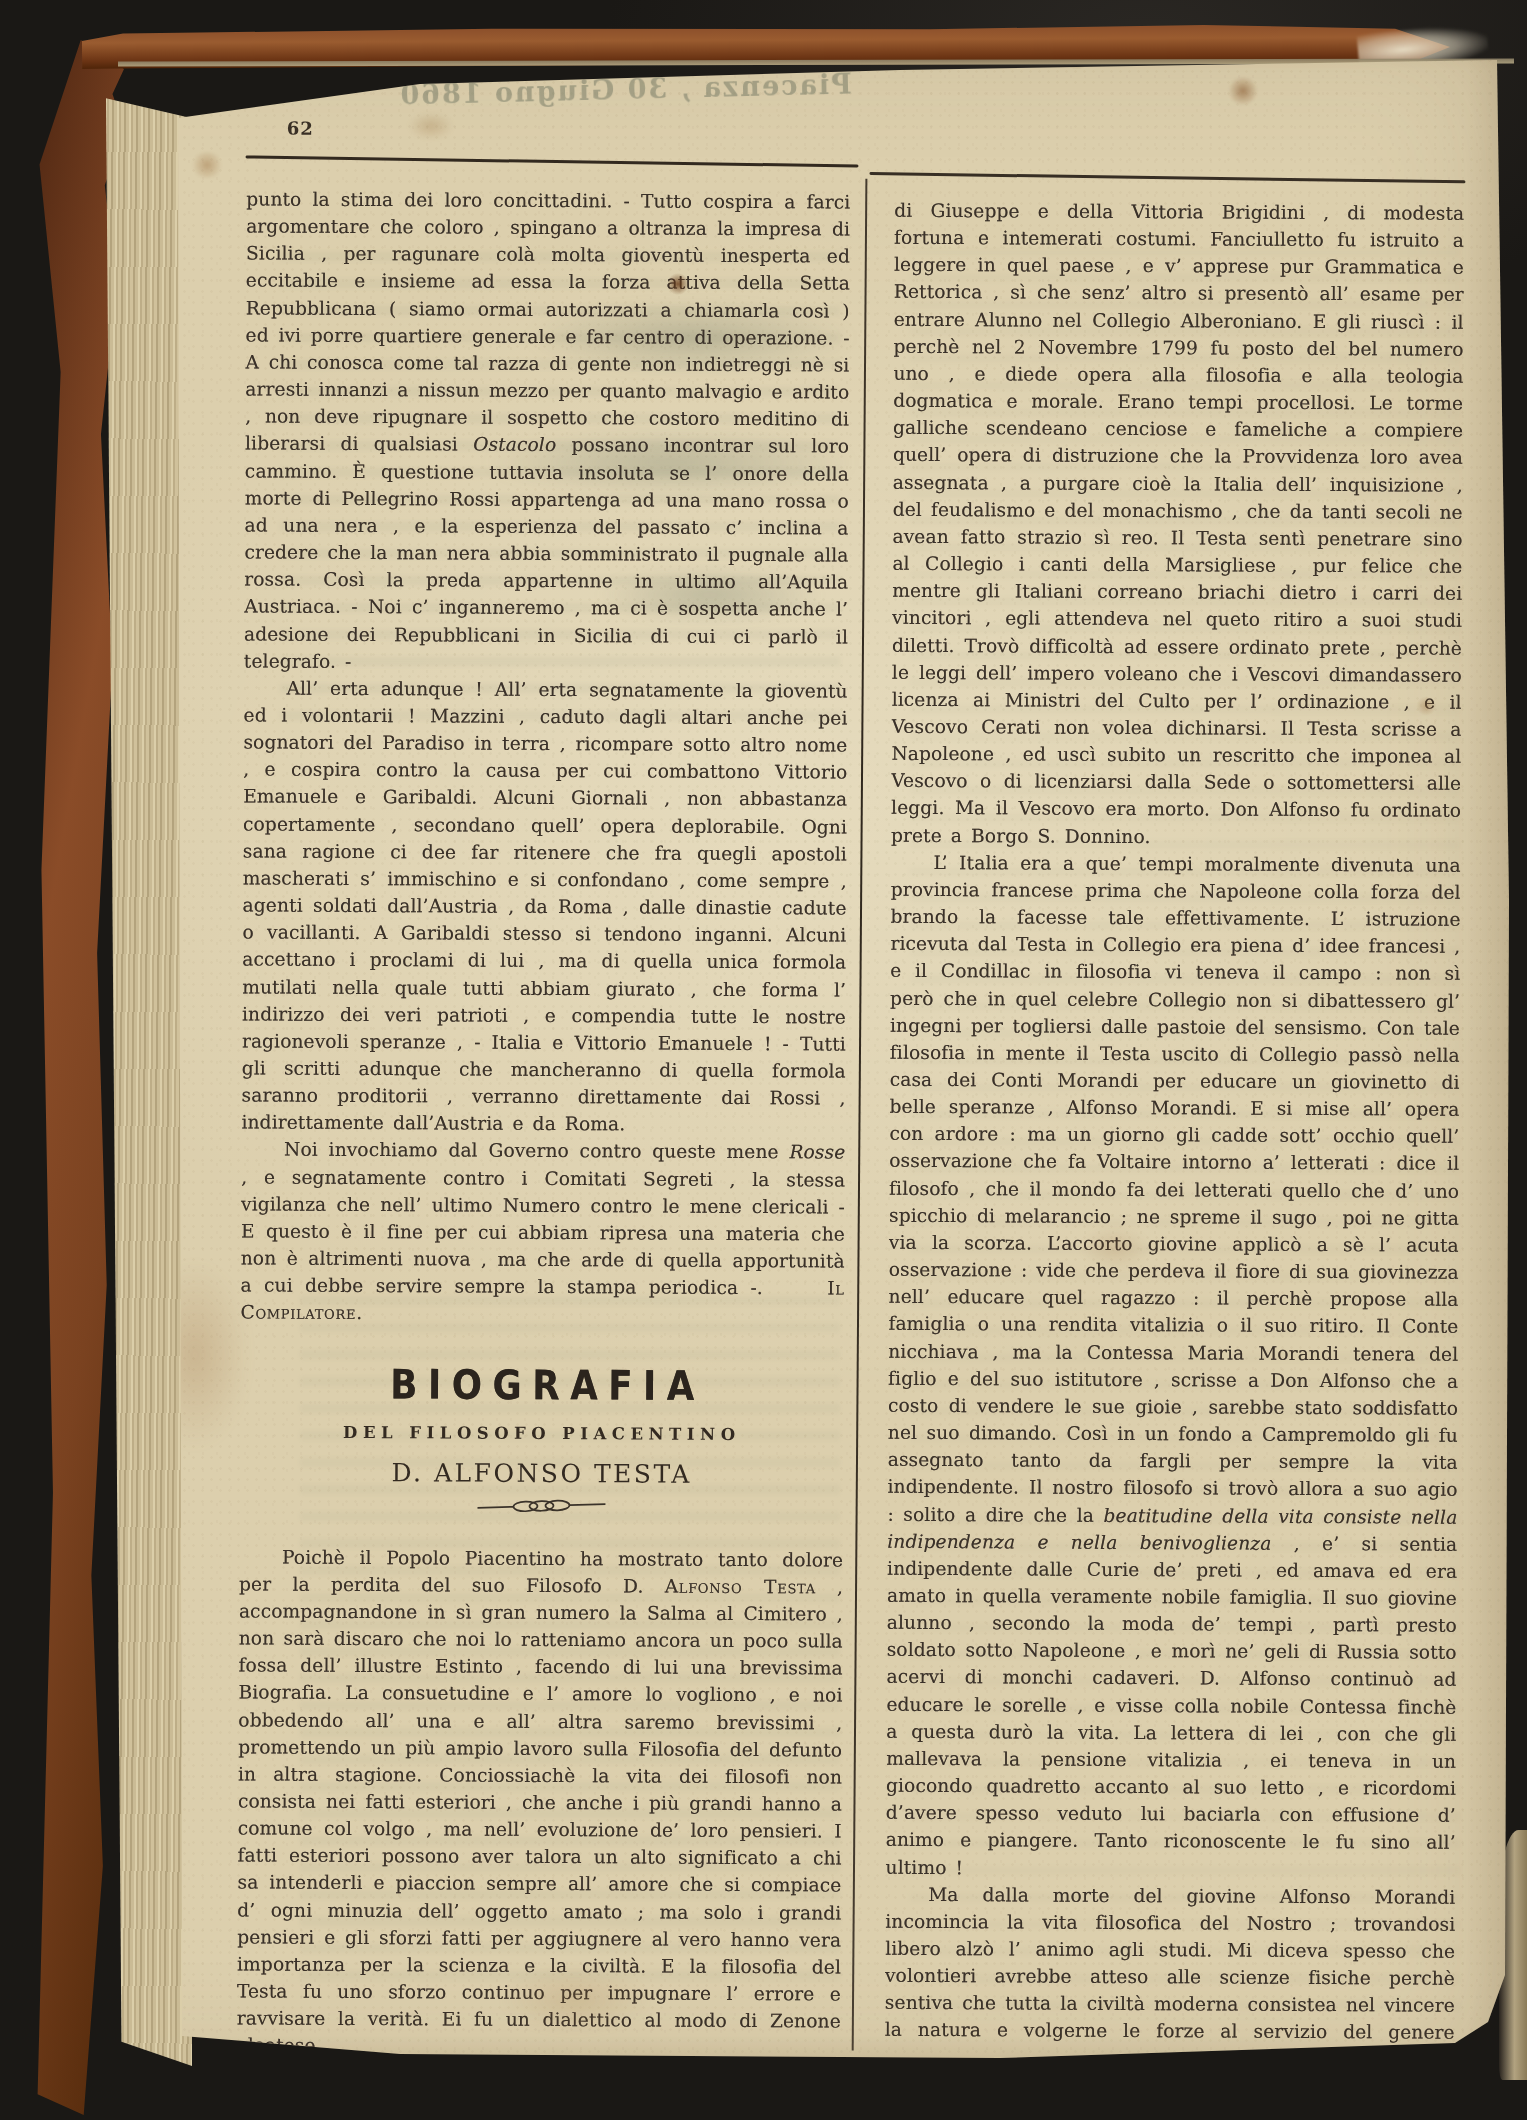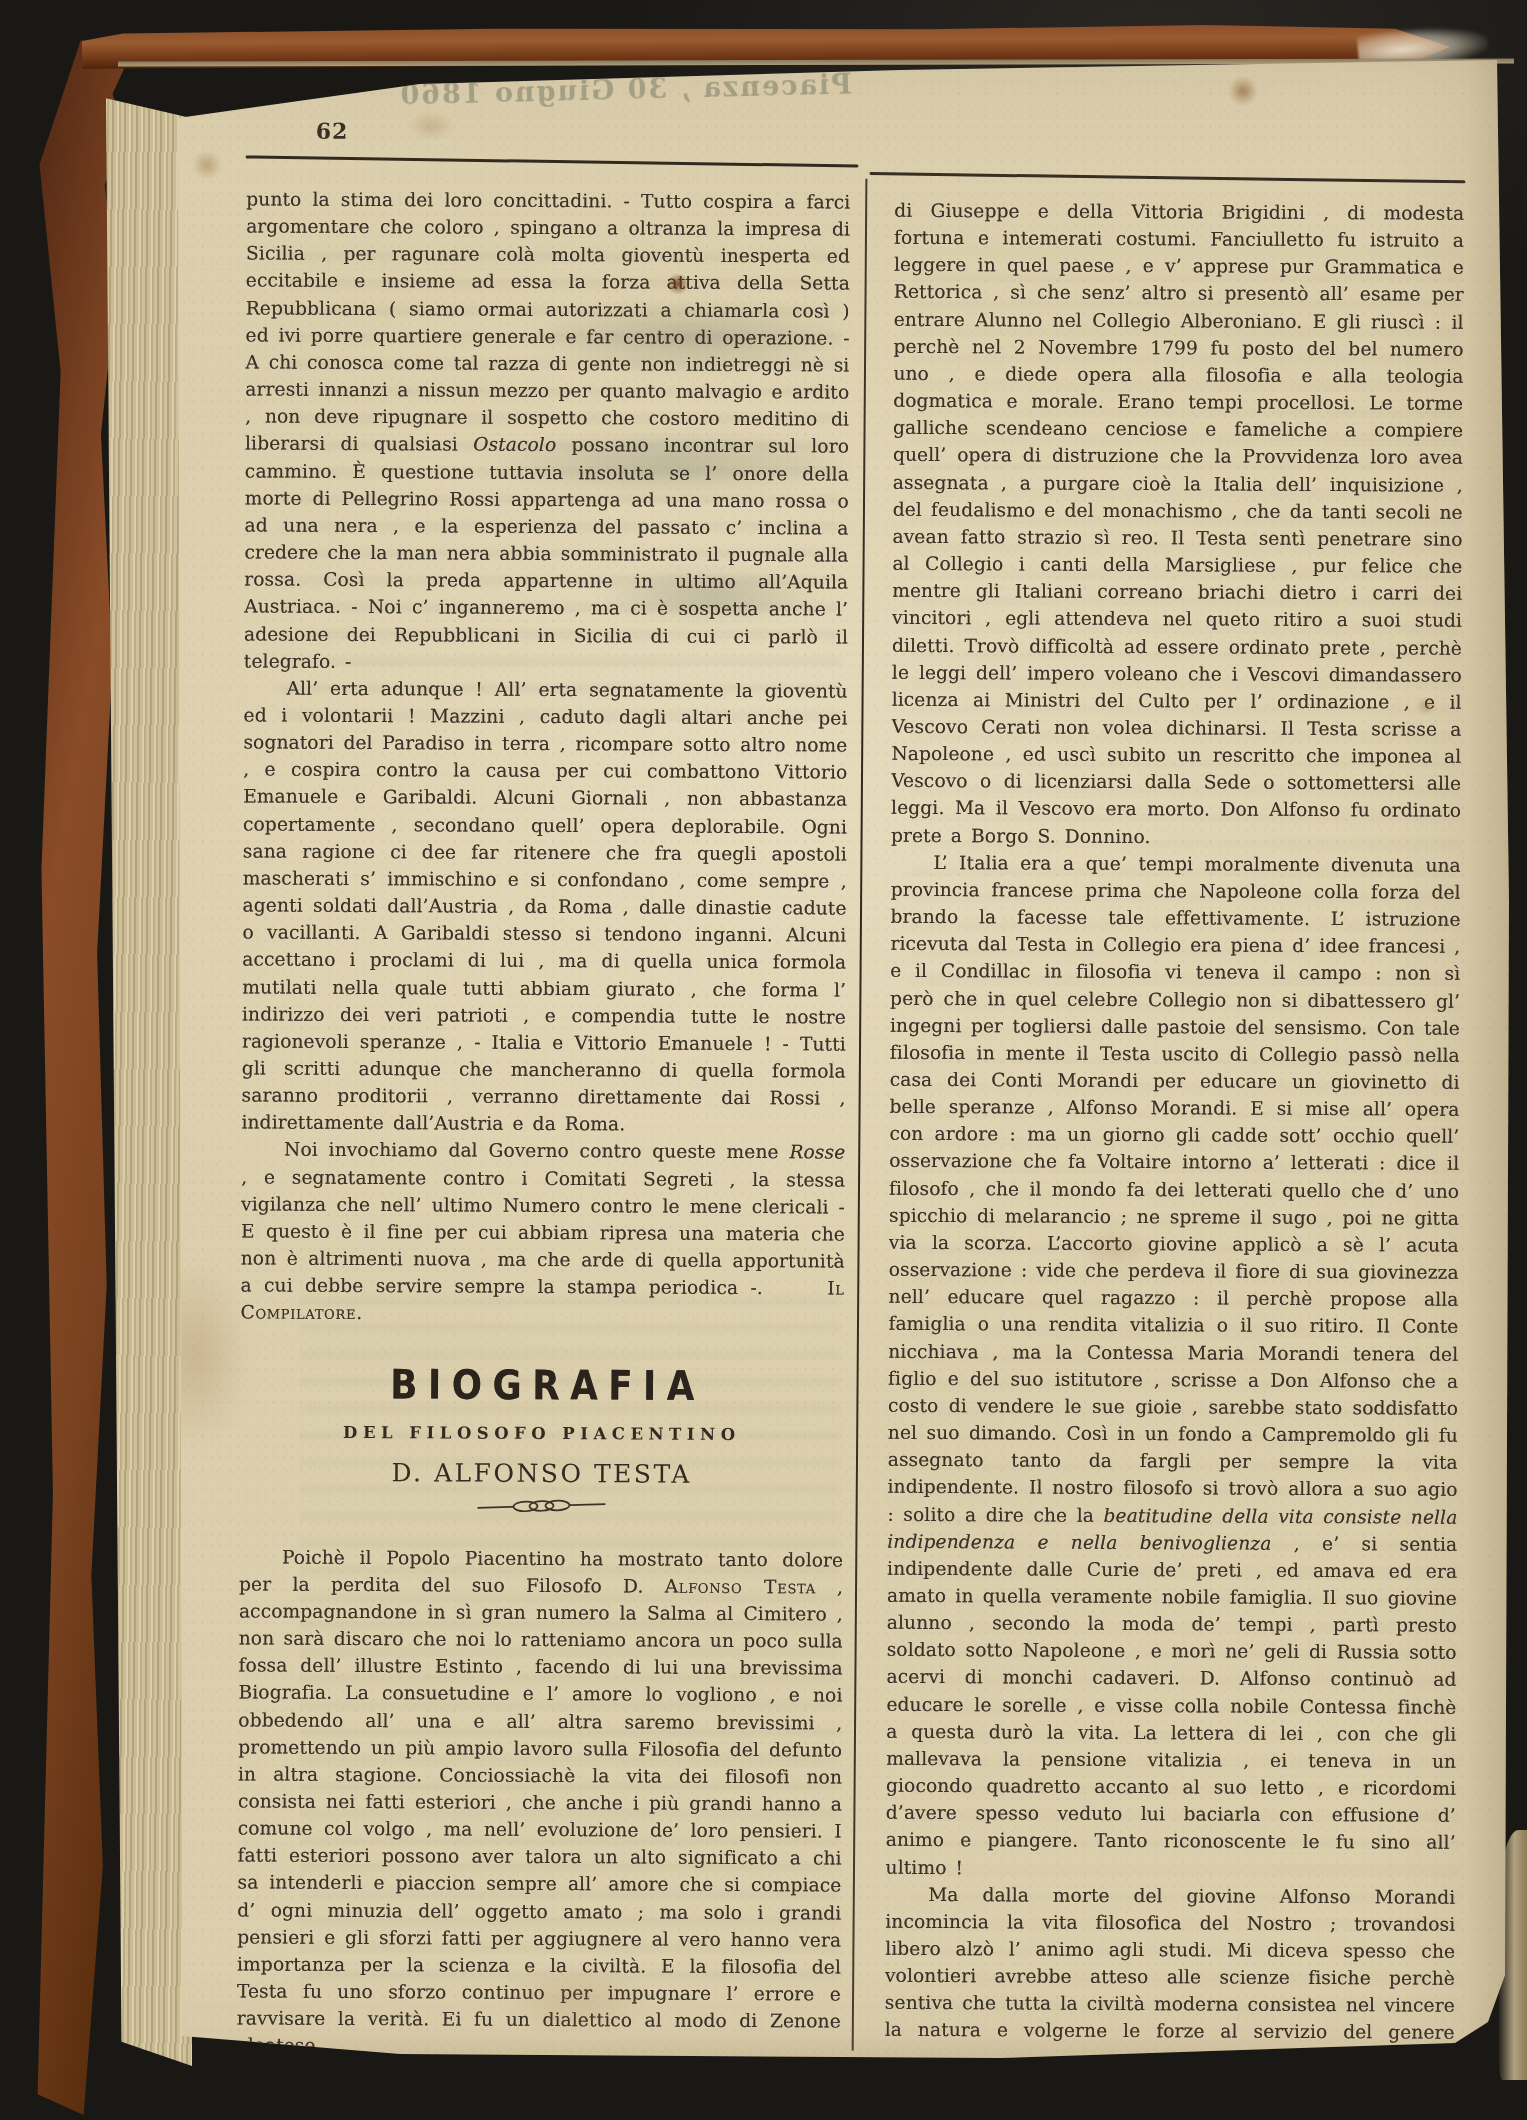--- a/index.html
+++ b/index.html
@@ -70,21 +70,21 @@
   .bleed-lines{background:repeating-linear-gradient(0deg, rgba(126,136,110,.16) 0 9px, transparent 9px 27px);filter:blur(2.6px);}
   .blob{background:radial-gradient(ellipse closest-side, rgba(100,112,92,.30), transparent 75%);filter:blur(7px);}
   .bleed-header{
     position:absolute;left:330px;top:74px;width:590px;text-align:center;
     font-weight:bold;font-size:27px;letter-spacing:2px;color:rgba(114,120,99,.5);
     transform:scaleX(-1) rotate(1.4deg);filter:blur(.7px);
   }
 
   
   .content{position:absolute;inset:0;transform:rotate(.3deg);transform-origin:360px 260px;}
-  .pagenum{position:absolute;left:315px;top:118px;font-size:22px;font-weight:bold;letter-spacing:1px;color:#393026;}
+  .pagenum{position:absolute;left:286px;top:118px;font-size:18px;font-weight:bold;letter-spacing:1px;color:#393026;}
   .rule{position:absolute;background:#32291f;border-radius:2px;}
   .rule-l{left:245px;top:159px;width:613px;height:3.4px;transform:rotate(.55deg);}
   .rule-r{left:869px;top:172px;width:596px;height:3px;transform:rotate(.5deg);background:#372e24;}
   .colrule{position:absolute;left:863px;top:176px;width:2.4px;height:1872px;transform:rotate(.12deg);
     background:linear-gradient(180deg,#453b2e,#2f271d 30%,#3b3226 80%,#4a4033);}
 
   .col{position:absolute;}
   .col-left{left:246px;top:186px;width:604px;}
   .col-right{left:894px;top:194px;width:570px;height:1852px;overflow:hidden;}
 

